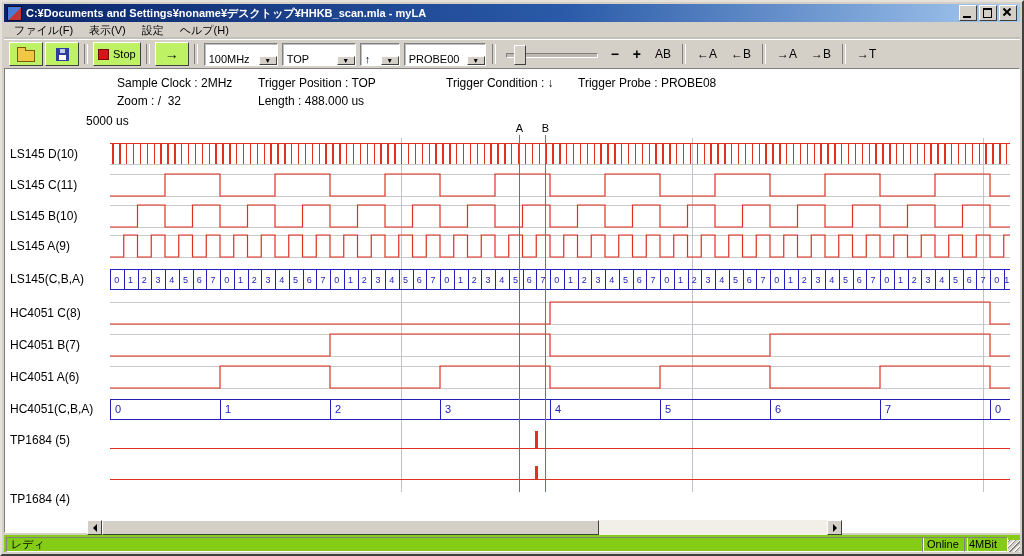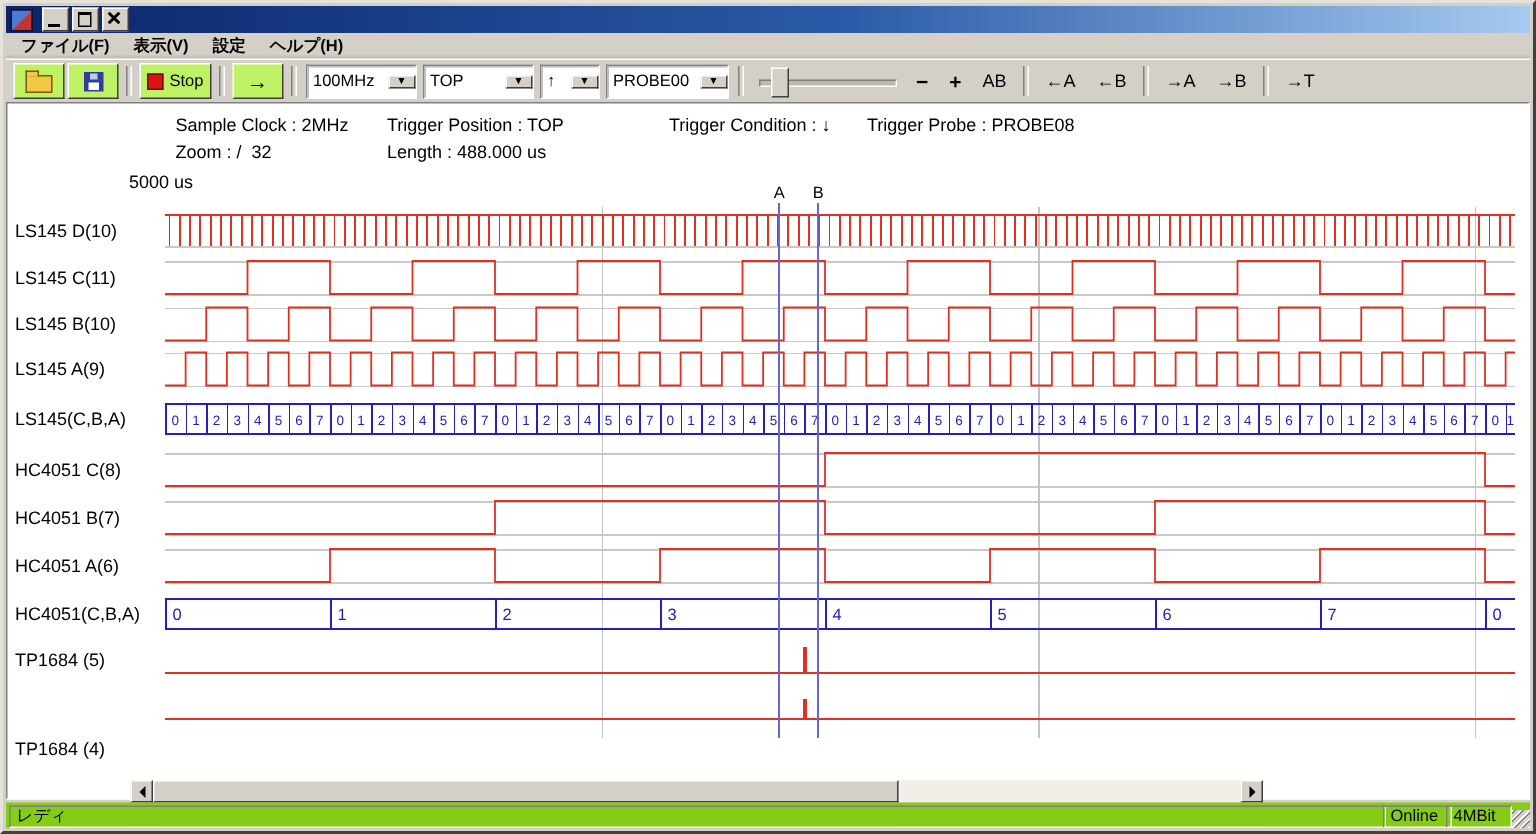--- a/index.html
+++ b/index.html
@@ -18,37 +18,37 @@
   .tb-btn{width:16px;height:14px;flex:none;margin-left:2px;background:#d4d0c8;position:relative;
           border:1px solid;border-color:#fff #404040 #404040 #fff;}
   .g-min{position:absolute;left:3px;bottom:2px;width:8px;height:2px;background:#000;}
   .g-max{position:absolute;left:3px;top:2px;width:7px;height:7px;border:1px solid #000;border-top-width:2px;}
   .g-x1,.g-x2{position:absolute;left:6px;top:1px;width:2px;height:10px;background:#000;}
   .g-x1{transform:rotate(45deg);} .g-x2{transform:rotate(-45deg);}
 
   
   .menubar{position:absolute;left:2px;top:20px;right:2px;height:17px;display:flex;align-items:center;
            padding-left:2px;font-size:11px;}
-  .menu-item{padding:2px 8px;cursor:default;font-weight:bold;}
+  .menu-item{padding:2px 8px;cursor:default;}
   .toolbar{position:absolute;left:2px;top:37px;right:2px;height:28px;display:flex;align-items:center;
            padding-left:4px;border-top:1px solid #fff;box-shadow:0 -2px 0 #80808033;}
   .sep{width:2px;height:20px;border-left:1px solid #808080;border-right:1px solid #fff;margin:0 4px;flex:none;}
   .tool-btn{height:22px;min-width:24px;display:flex;align-items:center;justify-content:center;flex:none;
             background:#bef264;border:1px solid;border-color:#fff #404040 #404040 #fff;padding:0 4px;margin:0 1px;}
   .flat-btn{height:22px;display:flex;align-items:center;justify-content:center;flex:none;
             padding:0 5px;margin:0 1px;border:1px solid transparent;font-size:12px;}
   .folder-icon{width:16px;height:10px;background:#f2c744;border:1px solid #7a5c00;position:relative;margin-top:3px;}
   .folder-icon::before{content:"";position:absolute;left:-1px;top:-4px;width:7px;height:3px;
             background:#f2c744;border:1px solid #7a5c00;border-bottom:none;}
   .floppy-icon{width:13px;height:13px;background:#2e3e9e;position:relative;}
   .floppy-icon::before{content:"";position:absolute;left:3px;top:7px;width:7px;height:5px;background:#fff;}
   .floppy-icon::after{content:"";position:absolute;left:4px;top:1px;width:5px;height:4px;background:#c2cbe6;}
   .stop-sq{width:9px;height:9px;background:#d81414;border:1px solid #7a0606;margin-right:4px;flex:none;}
   .run-arrow{font-size:14px;font-weight:bold;}
-  .combo{height:21px;flex:none;display:flex;align-items:center;background:#fff;margin:0 2px;
+  .combo{height:21px;flex:none;display:flex;align-items:flex-end;background:#fff;margin:0 2px;
          border:1px solid;border-color:#808080 #fff #fff #808080;box-shadow:inset 1px 1px 0 #40404055;}
   .combo .val{flex:1;display:flex;align-items:center;padding:0 4px;font-size:11px;white-space:nowrap;}
   .combo .drop{width:16px;flex:none;background:#d4d0c8;display:flex;align-items:center;justify-content:center;
          border:1px solid;border-color:#fff #404040 #404040 #fff;font-size:7px;color:#000;}
   .slider{width:96px;height:22px;position:relative;flex:none;margin:0 4px;}
   .slider .track{position:absolute;left:2px;right:2px;top:10px;height:3px;background:#bdb9b1;
          border:1px solid;border-color:#808080 #fff #fff #808080;}
   .slider .thumb{position:absolute;left:10px;top:2px;width:10px;height:18px;background:#d4d0c8;
          border:1px solid;border-color:#fff #404040 #404040 #fff;}
   .bold-op{font-size:14px;font-weight:bold;}
@@ -84,20 +84,21 @@
   .grip{position:absolute;right:0;bottom:0;width:12px;height:12px;
         background:repeating-linear-gradient(135deg,#fff 0 1px,#808080 1px 2px,#d4d0c8 2px 4px);}
 </style>
 </head>
 <body>
 
 <div id="win">
 
   <div class="titlebar">
     <div class="app-icon"></div>
+    <span class="title-text">C:¥Documents and Settings¥noname¥デスクトップ¥HHKB_scan.mla - myLA</span>
     <div class="tb-btn">
         <span class="g-min"></span>
       </div>
     <div class="tb-btn">
         <span class="g-max"></span>
       </div>
     <div class="tb-btn">
         <span class="g-x1"></span>
         <span class="g-x2"></span>
       </div>

